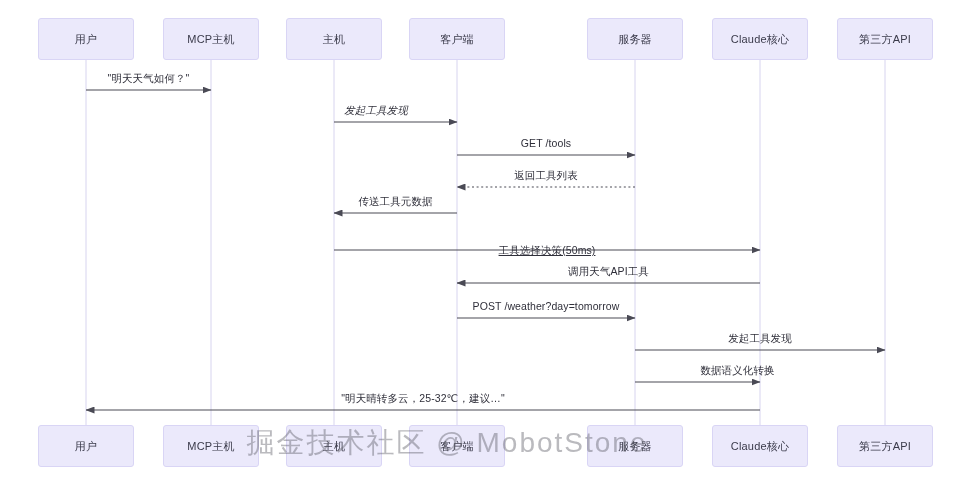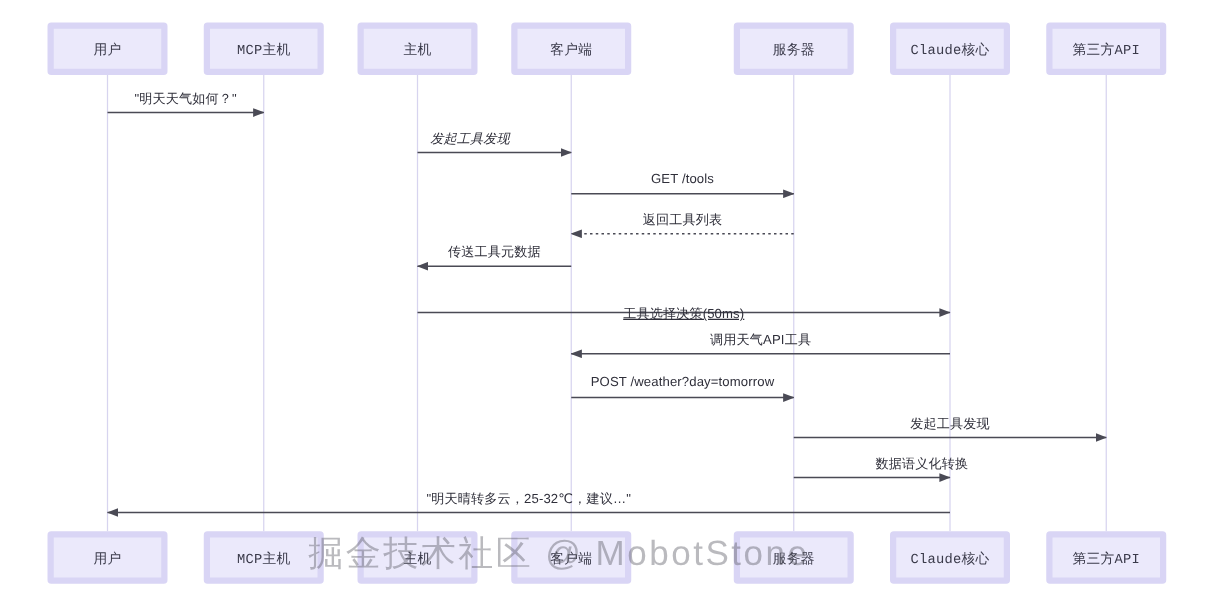--- a/index.html
+++ b/index.html
@@ -21,30 +21,29 @@
     position: absolute;
     left: 0;
     top: 0;
     width: 965px;
     height: 484px;
   }
   .actor-box {
     position: absolute;
     box-sizing: border-box;
     background: #ebe9fb;
-    border: 5px solid #be185d;
+    border: 1px solid #be185d;
     border-radius: 3px;
     display: flex;
     align-items: center;
     justify-content: center;
     font-size: 11px;
     color: #3a3a4a;
     letter-spacing: 0.2px;
     white-space: nowrap;
-    font-family: Liberation Mono, monospace;
   }
   .msg-label {
     position: absolute;
     font-size: 10.5px;
     color: #2f2f3a;
     white-space: nowrap;
     transform: translateX(-50%);
     letter-spacing: 0.1px;
   }
   .watermark {

